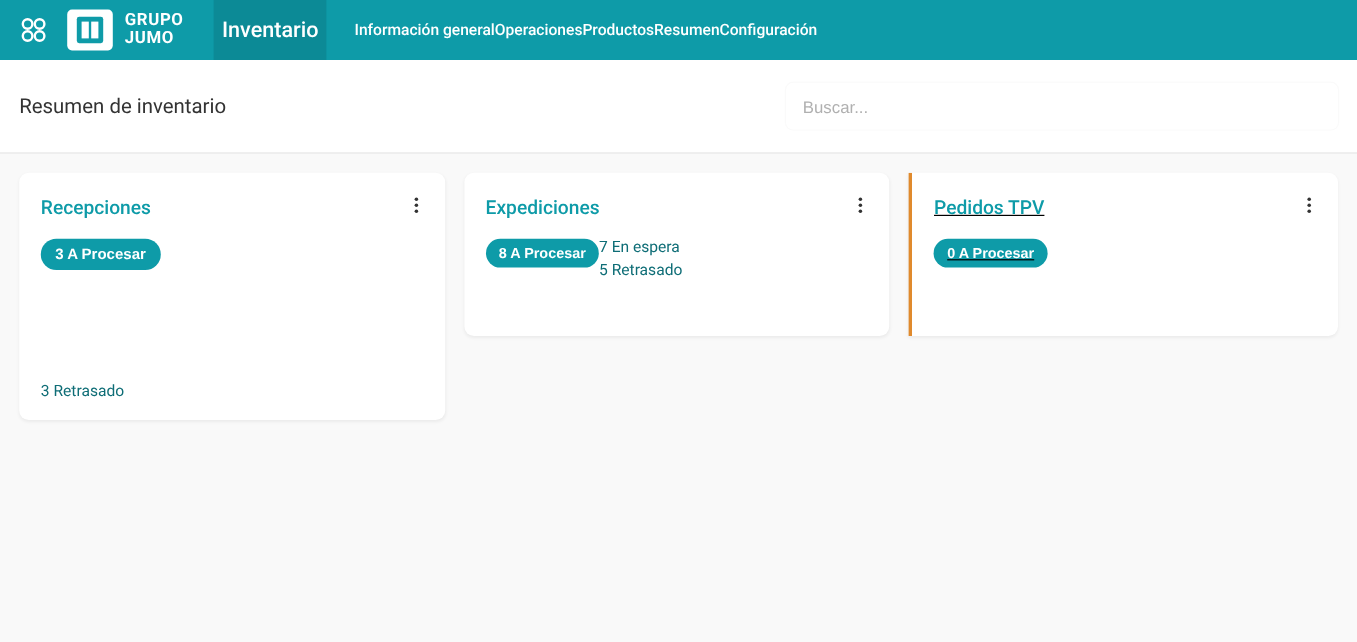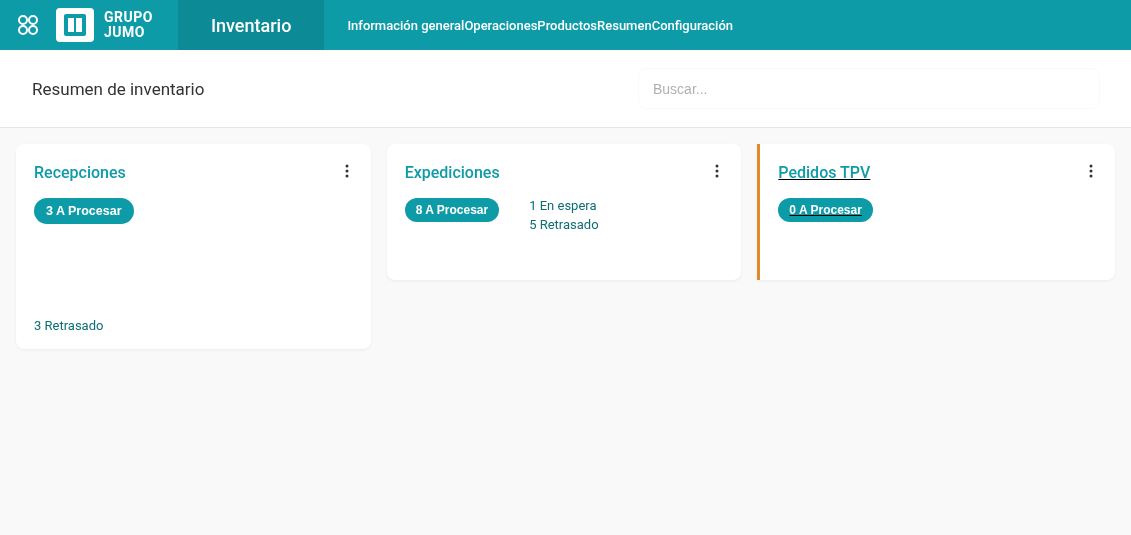--- a/index.html
+++ b/index.html
@@ -70,42 +70,42 @@
       display: flex;
       flex-direction: column;
       font-weight: 700;
       font-size: 14px;
       line-height: 1.1;
       letter-spacing: 0.5px;
       margin-right: 25px;
     }
     .app-name {
       background: #0c8a96;
-      padding: 0 33px;
+      padding: 0 7px;
       height: 50px;
       display: flex;
       align-items: center;
       font-size: 18px;
       font-weight: 500;
     }
     .menu {
       display: flex;
       padding-left: 23px;
     }
     .menu-item {
       font-size: 13px;
       font-weight: 500;
       color: #fff;
       white-space: nowrap;
     }
     .subheader {
       height: 78px;
       display: flex;
       align-items: center;
-      padding: 0 32px;
+      padding: 0 16px;
       background: #fff;
       border-bottom: 1px solid #e5e5e5;
       justify-content: space-between;
     }
     .page-title {
       font-size: 17px;
       color: #333;
       font-weight: 400;
     }
     .search-wrap {
@@ -161,21 +161,20 @@
     }
     .card-menu {
       color: #333;
       font-size: 14px;
       line-height: 1;
       cursor: pointer;
       padding: 4px;
     }
     .card-body {
       display: flex;
-      gap: 30px;
     }
     .process-btn {
       background: #0e9ba8;
       color: #fff;
       font-size: 12.5px;
       font-weight: 600;
       padding: 6px 12px;
       border-radius: 14px;
       border: none;
       cursor: pointer;
@@ -268,21 +267,21 @@
         <svg width="4" height="14" viewBox="0 0 4 14">
             <circle cx="2" cy="2" r="1.5" fill="#333"></circle>
             <circle cx="2" cy="7" r="1.5" fill="#333"></circle>
             <circle cx="2" cy="12" r="1.5" fill="#333"></circle>
           </svg>
       </div>
     </div>
     <div class="card-body">
       <button class="process-btn small">8 A Procesar</button>
       <div class="status-lines">
-        <span>1 En espera</span>
+        <span>7 En espera</span>
         <span>5 Retrasado</span>
       </div>
     </div>
   </div>
 
   <div class="card accent">
     <div class="card-header">
       <div class="card-title">Pedidos TPV</div>
       <div class="card-menu">
         <svg width="4" height="14" viewBox="0 0 4 14">

